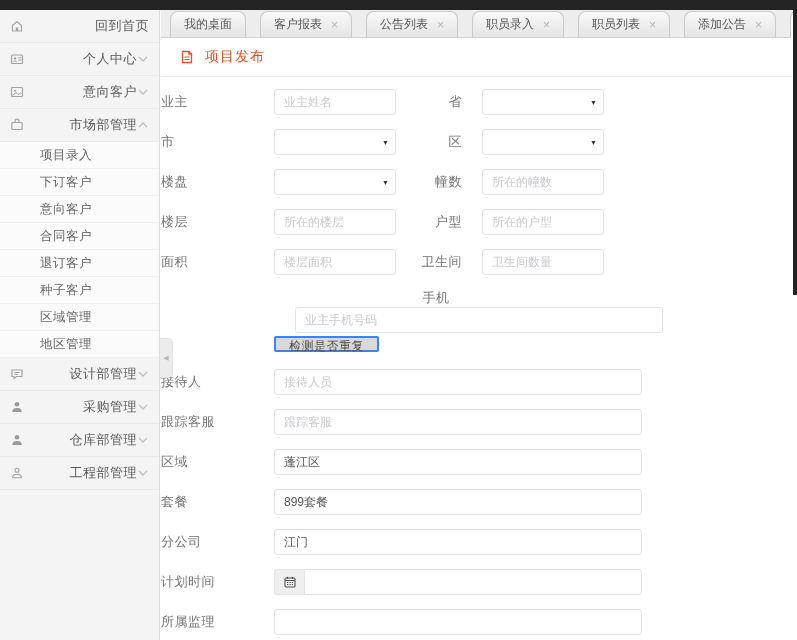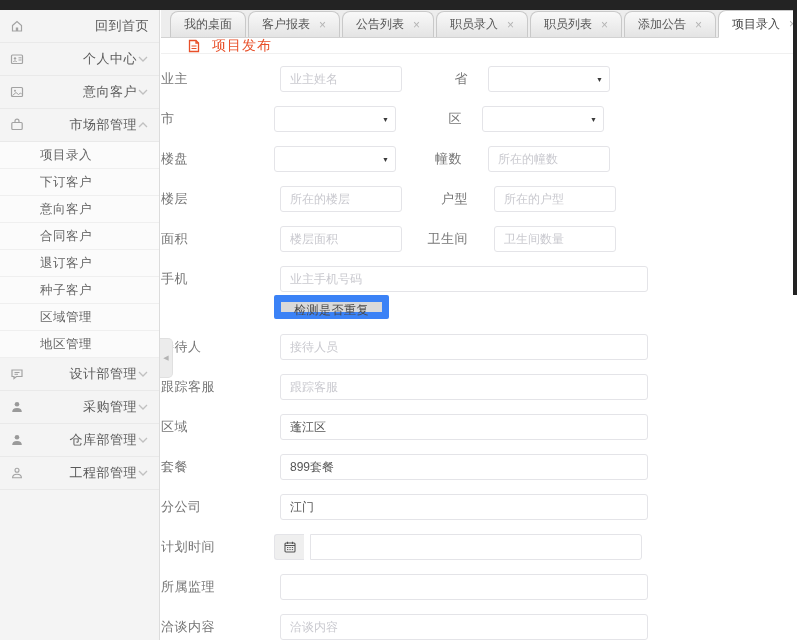--- a/index.html
+++ b/index.html
@@ -14,44 +14,44 @@
   .side-item { height:33px; display:flex; align-items:center; padding:0 10px 0 9px; border-bottom:1px solid #e9e9e9; font-size:13px; color:#5a5a5a; cursor:pointer; background:#f4f4f4; }
   .side-item .s-icon { width:15px; height:15px; margin-right:7px; display:flex; align-items:center; justify-content:center; flex:none; }
   .side-item .s-label { flex:1; letter-spacing:.5px;text-align:right; }
   .side-item .chev { flex:none; width:12px; display:flex; justify-content:center; }
   .side-sub { height:27px; display:flex; align-items:center; padding-left:40px; background:#fbfbfb; border-bottom:1px solid #efefef; font-size:12.5px; color:#666; letter-spacing:.5px; cursor:pointer; }
   .collapse-handle { position:absolute; left:160px; top:338px; width:13px; height:40px; background:#ececec; border:1px solid #e0e0e0; border-left:none; border-radius:0 5px 5px 0; display:flex; align-items:center; justify-content:center; font-size:7px; color:#b3b3b3; z-index:3; cursor:pointer; }
 
   
   .main { position:absolute; top:10px; left:161px; right:0; bottom:0; }
   .tabbar { height:28px; background:#ededed; border-bottom:1px solid #d2d2d2; display:flex; align-items:flex-end; padding-left:9px; position:relative; }
-  .tab { height:26px; display:flex; align-items:center; padding:0 13px; margin-right:2px; background:linear-gradient(#f9f9f9,#e4e4e4); border:1px solid #c9c9c9; border-bottom:none; border-radius:8px 8px 0 0; font-size:12px; color:#555; cursor:pointer; white-space:nowrap; position:relative; }
+  .tab { height:26px; display:flex; align-items:center; padding:0 13px; margin-right:14px; background:linear-gradient(#f9f9f9,#e4e4e4); border:1px solid #c9c9c9; border-bottom:none; border-radius:8px 8px 0 0; font-size:12px; color:#555; cursor:pointer; white-space:nowrap; position:relative; }
   .tab .x { margin-left:9px; color:#b4b4b4; font-size:12px; line-height:1; cursor:pointer; }
   .tab.active { background:#fff; color:#444; height:28px; margin-bottom:-1px; z-index:2; border-bottom:1px solid #fff; }
 
   
   .content { background:#fff; height:calc(100% - 28px); overflow:hidden; }
-  .page-header { display:flex; align-items:center; height:16px; padding-left:26px; border-bottom:1px solid #f0f0f0; }
+  .page-header { display:flex; align-items:center; height:39px; padding-left:19px; border-bottom:1px solid #f0f0f0; }
   .page-header .ph-icon { width:14px; height:14px; margin-right:11px; display:flex; }
   .page-title { font-size:14px; color:#e8502a; letter-spacing:1px; }
 
   .form { padding-top:12px; }
   .row { display:flex; align-items:center; margin-bottom:14px; }
   .lbl { width:113px; text-align:left; padding-right:18px; font-size:13px; color:#757575; flex:none; letter-spacing:.5px; }
   .lbl2 { width:86px; text-align:right; padding-right:20px; font-size:13px; color:#757575; flex:none; letter-spacing:.5px; }
-  input[type=text] { height:26px; border:1px solid #e4e4e8; border-radius:3px; padding:0 9px; font-size:12px; color:#555; outline:none; background:#fff; font-family:inherit;margin-left:6px; }
+  input[type=text] { height:26px; border:1px solid #e4e4e8; border-radius:3px; padding:0 9px; font-size:12px; color:#555; outline:none; background:#fff; font-family:inherit; }
   input::placeholder { color:#c9c9cf; }
   .sm { width:122px; flex:none; }
   .lg { width:368px; flex:none; }
   .sel { position:relative; height:26px; }
   .sel select { width:100%; height:26px; border:1px solid #e4e4e8; border-radius:3px; background:#fff; appearance:none; -webkit-appearance:none; outline:none; padding:0 9px; font-size:12px; color:#555; }
   .sel .arrow { position:absolute; right:7px; top:50%; transform:translateY(-50%); font-size:7px; color:#3a3a3a; pointer-events:none; }
-  .row.tight { margin-bottom:3px; }
+  .row.tight { margin-bottom:3px;flex-direction:column; }
   .btn-row { margin:0 0 15px 113px; }
-  .check-btn { height:24px; padding:0 13px; background:#d9d9d9; border:7px solid #3b82f6; border-radius:2px; font-size:12px; color:#4a4a4a; cursor:pointer; font-family:inherit; letter-spacing:.5px; }
+  .check-btn { height:16px; padding:0 13px; background:#d9d9d9; border:2px solid #3b82f6; border-radius:2px; font-size:12px; color:#4a4a4a; cursor:pointer; font-family:inherit; letter-spacing:.5px; }
   .input-group { display:flex; height:26px; }
   .input-group .addon { width:30px; flex:none; background:#efefef; border:1px solid #e4e4e8; border-right:none; border-radius:3px 0 0 3px; display:flex; align-items:center; justify-content:center; cursor:pointer; }
   .input-group input { flex:1; border-radius:0 3px 3px 0; }
 </style>
 </head>
 <body>
 
 <div class="topbar"></div>
 <div class="edge-strip"></div>
 

